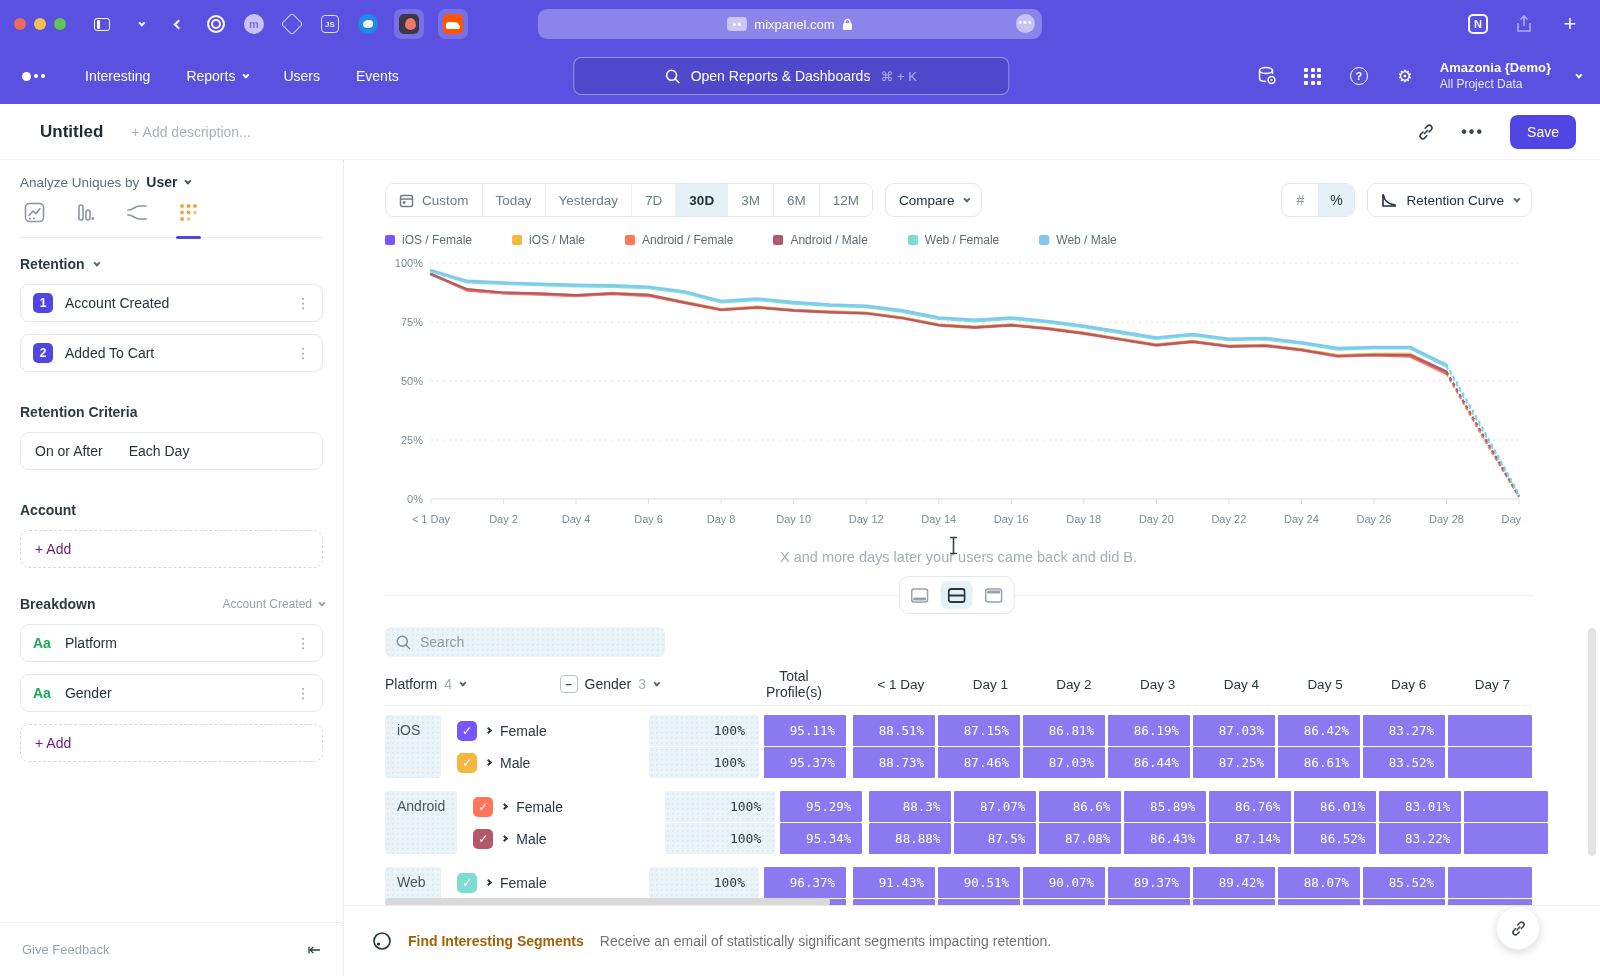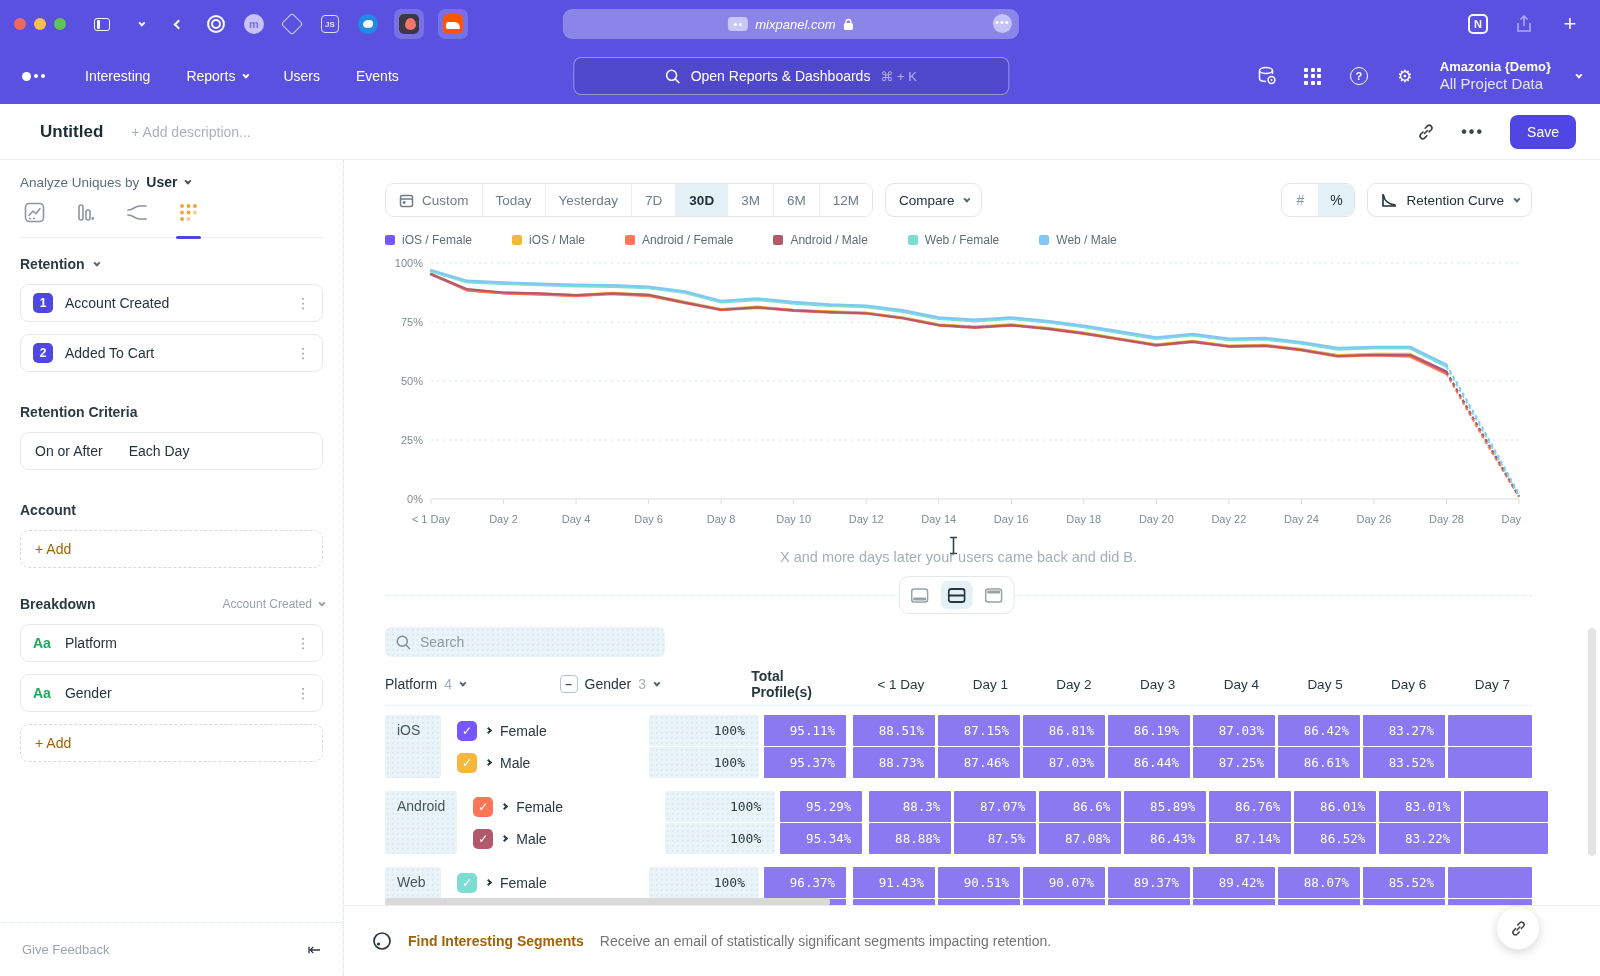--- a/index.html
+++ b/index.html
@@ -23,21 +23,21 @@
   .ext-avatar { width:20px; height:20px; border-radius:50%; background:#cfcaf5; color:#7a6ff0; font-size:11px; font-weight:bold; display:flex; align-items:center; justify-content:center; }
   .ext-cube { width:16px; height:16px; border:1.8px solid #cfe0ff; transform:rotate(45deg); border-radius:3px; }
   .ext-js { width:18px; height:18px; border:1.6px solid #dfe6ff; border-radius:4px; font-size:8px; font-weight:bold; color:#eef; display:flex; align-items:center; justify-content:center; }
   .ext-bird { width:20px; height:20px; border-radius:50%; background:#1f8fe5; position:relative; }
   .ext-bird::before{content:""; position:absolute; left:5px; top:6px; width:10px; height:8px; background:#fff; border-radius:60% 40% 50% 50%; }
   .ext-slot { width:30px; height:30px; background:rgba(255,255,255,.18); border-radius:7px; display:flex; align-items:center; justify-content:center; }
   .ext-red { width:20px; height:20px; background:#3c3744; border-radius:5px; position:relative; }
   .ext-red::before{content:""; position:absolute; right:3px; top:4px; width:11px; height:12px; background:#f2766b; border-radius:50% 50% 50% 50%/60% 60% 40% 40%; }
   .ext-sc { width:20px; height:20px; background:#f50; border-radius:5px; position:relative; }
   .ext-sc::before{content:""; position:absolute; left:3px; bottom:5px; width:14px; height:7px; background:#fff; border-radius:4px 8px 2px 2px; }
-  .url-bar { position:absolute; left:50%; top:9px; transform:translateX(-52%); width:456px; height:30px; background:rgba(255,255,255,.3); border-radius:9px; display:flex; align-items:center; justify-content:center; font-size:13px; color:#fff; gap:7px;font-style:italic; }
+  .url-bar { position:absolute; left:50%; top:9px; transform:translateX(-52%); width:504px; height:30px; background:rgba(255,255,255,.3); border-radius:9px; display:flex; align-items:center; justify-content:center; font-size:13px; color:#fff; gap:7px; }
   .fav { width:20px; height:14px; background:rgba(255,255,255,.55); border-radius:4px; display:flex; align-items:center; justify-content:center; gap:2px; }
   .fav i { width:3px; height:3px; background:#fff; border-radius:50%; }
   .url-more { position:absolute; right:7px; top:5px; width:19px; height:19px; border-radius:50%; background:rgba(255,255,255,.5); color:#fff; font-size:11px; line-height:17px; text-align:center; letter-spacing:1px; }
   .chrome-right { position:absolute; right:18px; display:flex; align-items:center; gap:22px; }
   .notion { width:20px; height:20px; border:2px solid #fff; border-radius:5px; font-size:11px; font-weight:bold; display:flex; align-items:center; justify-content:center; }
   .plus { font-size:22px; font-weight:300; line-height:20px; }
 
   
   .appnav { height:56px; background:#5a51e1; display:flex; align-items:center; position:relative; color:#fff; }
   .mp-logo { margin-left:22px; display:flex; align-items:center; gap:3px; }
@@ -47,21 +47,21 @@
   .navitem { display:flex; align-items:center; gap:7px; cursor:pointer; }
   .nav-search { position:absolute; left:50%; transform:translateX(-52%); width:436px; height:38px; border:1px solid rgba(255,255,255,.4); background:rgba(0,0,0,.1); border-radius:8px; display:flex; align-items:center; justify-content:center; gap:10px; font-size:14px; }
   .nav-search .sc { color:rgba(255,255,255,.55); font-size:13px; }
   .nav-right { position:absolute; right:20px; display:flex; align-items:center; gap:24px; }
   .nic { width:22px; height:22px; display:flex; align-items:center; justify-content:center; font-size:17px; }
   .qic { width:18px; height:18px; border:1.6px solid #fff; border-radius:50%; font-size:11px; font-weight:bold; display:flex; align-items:center; justify-content:center; }
   .grid9 { display:grid; grid-template-columns:repeat(3,4px); grid-auto-rows:4px; gap:2.5px; }
   .grid9 i { background:#fff; border-radius:1px; }
   .account { text-align:left; line-height:1.25; }
   .account .nm { font-size:13px; font-weight:bold; }
-  .account .pj { font-size:15px; opacity:.85; }
+  .account .pj { font-size:12px; opacity:.85; }
 
   
   .rheader { height:56px; background:#fff; display:flex; align-items:center; border-bottom:1px solid #f0f0f2; padding:0 24px 0 40px; }
   .rtitle { font-size:17px; font-weight:bold; color:#1c2c33; }
   .rdesc { font-size:14px; color:#a9b2b8; margin-left:28px; }
   .rh-right { margin-left:auto; display:flex; align-items:center; gap:26px; }
   .save-btn { background:#5046e4; color:#fff; border:none; font-size:14px; font-weight:500; padding:9px 17px; border-radius:8px; font-family:inherit; cursor:pointer; }
   .dots3 { color:#3c4950; font-size:16px; letter-spacing:2px; font-weight:bold; }
 
   
@@ -78,21 +78,21 @@
   .sb-tab { padding-bottom:10px; position:relative; cursor:pointer; }
   .sb-tab.active::after { content:""; position:absolute; left:-2px; right:-2px; bottom:-2px; height:3px; border-radius:2px; background:#5046e4; }
   .sec-label { font-size:14px; font-weight:bold; color:#2b3b43; display:flex; align-items:center; gap:8px; }
   .sec-label .chev { color:#55646d; }
   .mt18{margin-top:18px;} .mt28{margin-top:28px;} .mt32{margin-top:32px;}
   .card { margin-top:12px; height:38px; border:1px solid #e4e8ea; border-radius:9px; display:flex; align-items:center; padding:0 12px; background:#fff; }
   .card .kebab { margin-left:auto; color:#8b979d; font-size:14px; cursor:pointer; }
   .numbadge { width:20px; height:20px; border-radius:5px; background:#5046e4; color:#fff; font-size:12px; font-weight:bold; display:flex; align-items:center; justify-content:center; margin-right:12px; }
   .card .clabel { font-size:14px; color:#25343c; }
   .aa { color:#1fa95c; font-weight:bold; font-size:14px; margin-right:14px; }
-  .addcard { margin-top:12px; height:38px; border:1px dashed #d4dbdf; border-radius:9px; display:flex; align-items:center; padding:0 14px; color:#a16207; font-size:14px; }
+  .addcard { margin-top:12px; height:38px; border:1px dashed #d4dbdf; border-radius:9px; display:flex; align-items:center; padding:0 14px; color:#701a75; font-size:14px; }
   .crit-card { margin-top:12px; height:38px; border:1px solid #e4e8ea; border-radius:9px; display:flex; align-items:center; padding:0 14px; gap:26px; font-size:14px; color:#25343c; }
   .bd-head { display:flex; }
   .bd-scope { margin-left:auto; font-size:12px; color:#97a3a9; display:flex; align-items:center; gap:6px; }
   .sb-bottom { position:absolute; left:0; right:0; bottom:0; height:54px; border-top:1px dotted #d6e6ee; display:flex; align-items:center; padding:0 22px; color:#9aa6ac; font-size:13px; }
   .collapse { margin-left:auto; color:#2b3a41; font-size:16px; cursor:pointer; }
 
   
   .toolbar { margin-top:23px; display:flex; align-items:center; }
   .tb-right { margin-left:auto; display:flex; align-items:center; gap:12px; }
   .segmented { display:flex; align-items:center; border:1px solid #e0e5e8; border-radius:9px; background:#fff; overflow:hidden; height:34px; }
@@ -118,21 +118,21 @@
   .t3.active { background:#e4f1f7; }
 
   
   .search-pill { margin-top:13px; width:280px; height:30px; border-radius:7px; display:flex; align-items:center; padding:0 11px; gap:9px; }
   .pat { background-color:#e9f3f8; background-image:radial-gradient(#d6eaf2 1px, rgba(0,0,0,0) 1px); background-size:5px 5px; }
   .search-pill input { border:none; outline:none; background:transparent; font-size:14px; color:#41505a; width:220px; font-family:inherit; }
   .search-pill input::placeholder { color:#8b9aa3; }
   .thead { margin-top:12px; display:flex; align-items:center; height:30px; font-size:14px; color:#27383f; }
   .h-platform { width:184px; display:flex; align-items:center; gap:7px; }
   .h-gender { width:202px; display:flex; align-items:center; gap:7px; }
-  .h-total { width:110px; text-align:left; padding-right:20px; margin-right:6px; font-weight:700; }
+  .h-total { width:110px; text-align:center; padding-right:20px; margin-right:6px; font-weight:400; }
   .h-day { width:87px; text-align:right; padding-right:22px; font-weight:500; font-size:13.5px; }
   .cnt { color:#a2adb3; }
   .thead .chev { color:#55646d; }
   .ind-box { width:18px; height:18px; border:1.5px solid #b7c3ca; border-radius:4px; display:flex; align-items:center; justify-content:center; color:#41505a; font-weight:bold; font-size:12px; }
   .thead-line { border-top:1px dotted #d6e6ee; margin-top:6px; }
   .tgroups { margin-top:9px; }
   .tgroup { display:flex; margin-bottom:13px; }
   .pcell { width:178px; margin-right:6px; border-radius:3px; padding:7px 12px; font-size:14px; color:#46565e; }
   .grows { display:flex; flex-direction:column; gap:1px; }
   .trow { display:flex; height:31px; align-items:stretch; }

